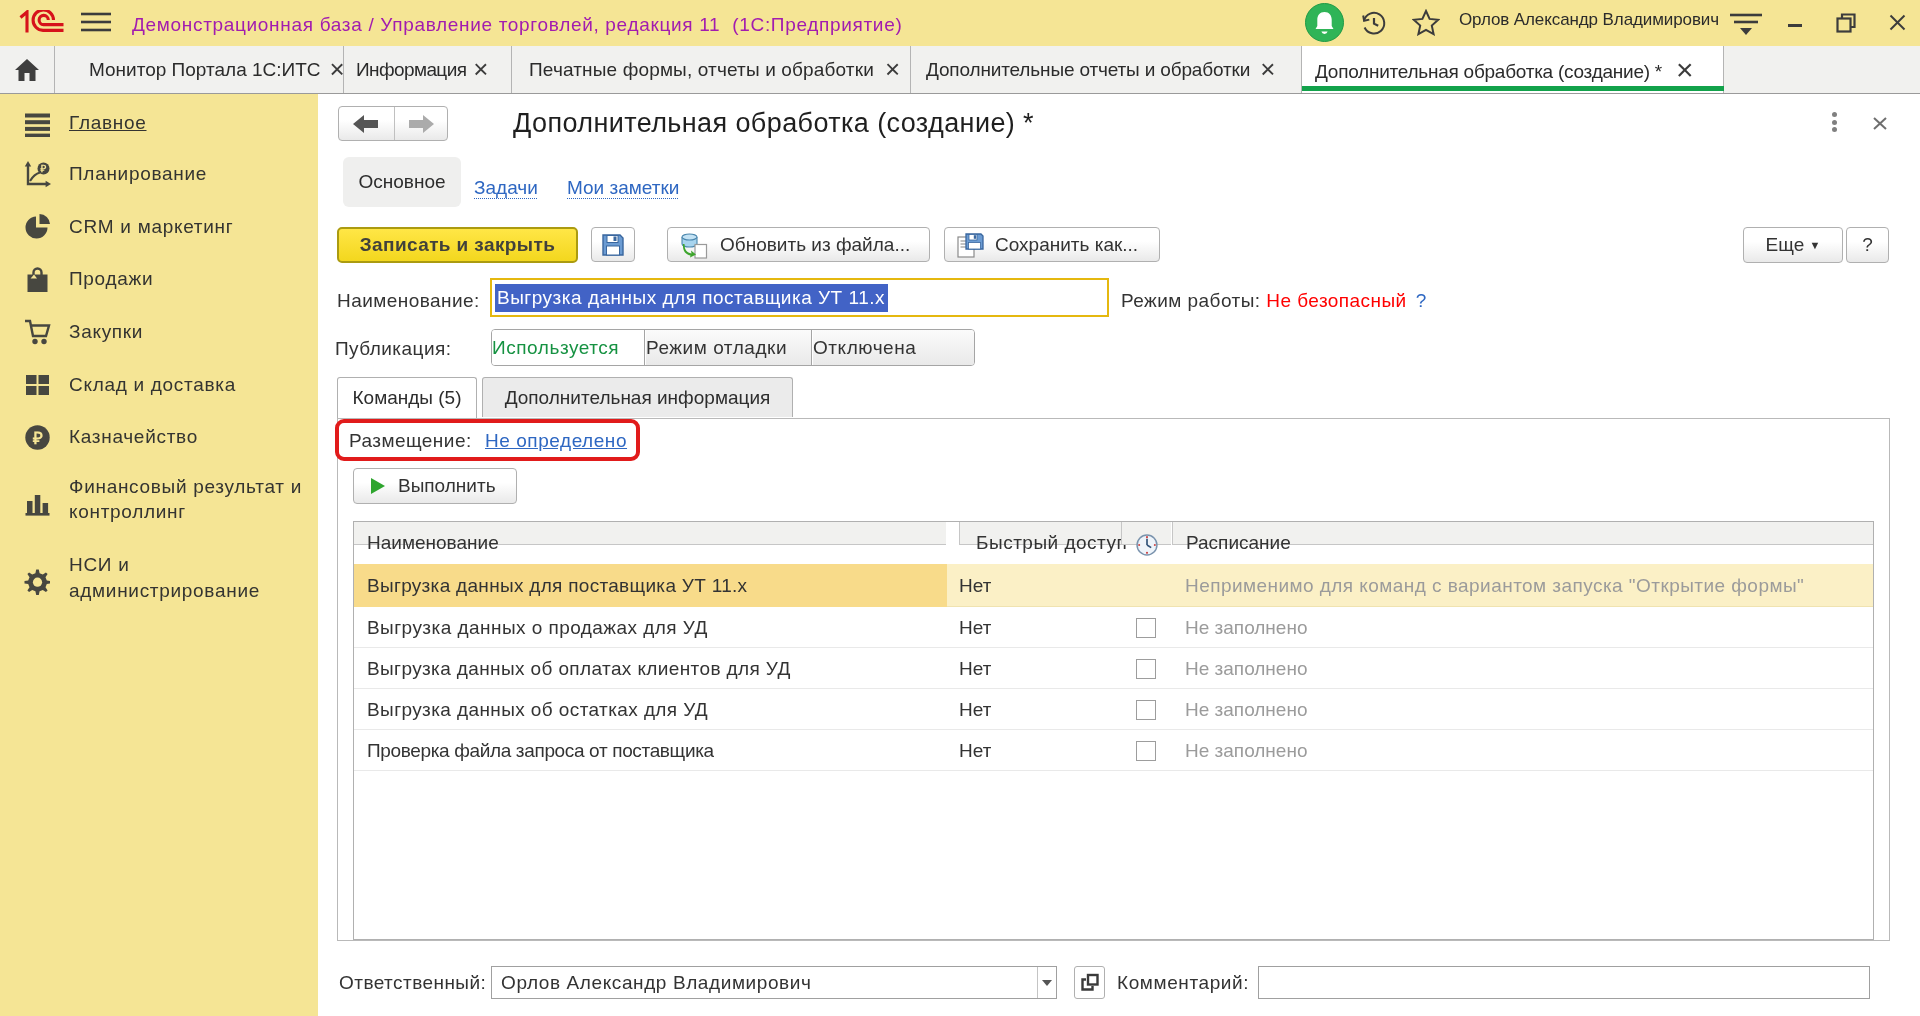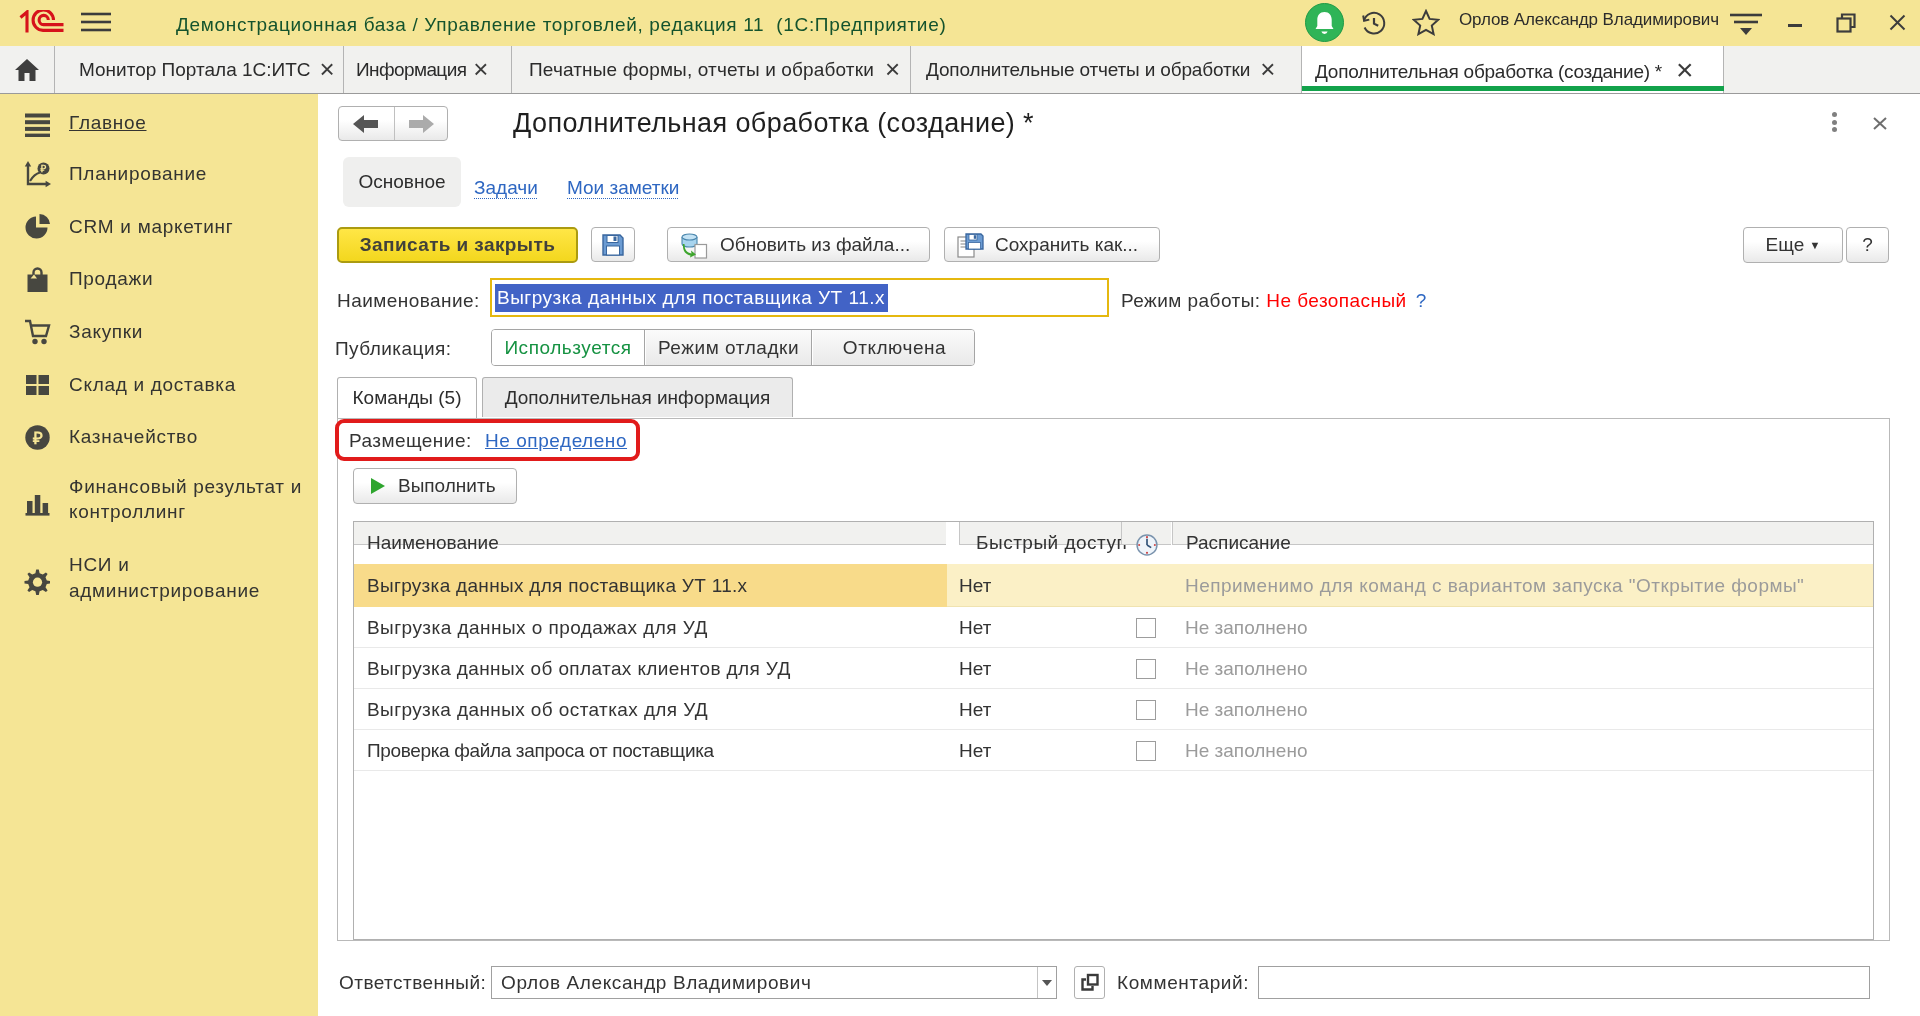--- a/index.html
+++ b/index.html
@@ -3,25 +3,25 @@
 <meta charset="utf-8">
 <style>
 * { margin:0; padding:0; box-sizing:border-box; }
 html,body { width:1920px; height:1016px; overflow:hidden; }
 body { font-family:"Liberation Sans", sans-serif; color:#333; font-size:19px; }
 .abs { position:absolute; }
 #stage { position:relative; width:1920px; height:1016px; background:#fff; }
 
 
 #topbar { left:0; top:0; width:1920px; height:46px; background:#f5e595; }
-#topbar .ttl { left:132px; top:0; height:60px; line-height:49px; font-size:19px; letter-spacing:0.68px; color:#14532d;margin-left:44px; }
+#topbar .ttl { left:132px; top:0; height:60px; line-height:49px; font-size:19px; letter-spacing:0.68px; color:#a21caf; }
 
 
 #tabbar { left:0; top:46px; width:1920px; height:48px; background:#f1f1ef; border-bottom:1px solid #9a9a9a; }
-.tab { position:absolute; top:0; height:47px; line-height:47px; font-size:19px; color:#2b2b2b; border-right:1px solid #b4b4b4; padding-left:23px; white-space:nowrap; }
+.tab { position:absolute; top:0; height:47px; line-height:47px; font-size:19px; color:#2b2b2b; border-right:1px solid #b4b4b4; padding-left:33px; white-space:nowrap; }
 .tab .x { color:#3c3c3c; font-size:26px; margin-left:10px; vertical-align:-2px; }
 .tab.active { background:#fff; height:47px; }
 
 
 #sidebar { left:0; top:94px; width:318px; height:922px; background:#f5e595; }
 .sbicon { position:absolute; left:24px; top:0; width:27px; height:27px; }
 .sbtext { position:absolute; left:69px; top:0; font-size:19px; letter-spacing:0.7px; color:#343431; line-height:26px; }
 
 
 #main { left:318px; top:94px; width:1602px; height:922px; background:#fff; }
@@ -36,21 +36,21 @@
 .plink { font-size:19px; color:#2e67c2; text-decoration:underline dotted 1.2px; text-underline-offset:4px; }
 
 .ybtn { left:19px; top:133px; width:241px; height:36px; background:linear-gradient(#ffe646,#f3d71e); border:2px solid #ab9b10; border-radius:5px; font-weight:bold; font-size:19px; letter-spacing:0.4px; color:#41413b; text-align:center; line-height:32px; }
 
 label.fl { position:absolute; font-size:19px; letter-spacing:0.45px; color:#333; white-space:nowrap; }
 
 #nameinput { left:172px; top:184px; width:619px; height:39px; border:2px solid #e5b80f; background:#fff; }
 #nameinput .sel { position:absolute; left:3px; top:4px; background:#4263c6; color:#fff; font-size:19px; letter-spacing:0.5px; line-height:28px; padding:0 3px 0 2px; white-space:nowrap; }
 
 #pubseg { left:173px; top:235px; width:484px; height:37px; border:1px solid #a5a5a5; border-radius:4px; overflow:hidden; }
-#pubseg .seg { position:absolute; top:0; height:35px; line-height:35px; text-align:center; font-size:19px; letter-spacing:0.55px; }
+#pubseg .seg { position:absolute; top:0; height:35px; line-height:35px; text-align:left; font-size:19px; letter-spacing:0.55px; }
 
 .ktab { position:absolute; font-size:19px; color:#2d2d2d; text-align:center; }
 
 #grpbox { left:19px; top:324px; width:1553px; height:523px; border:1px solid #b9b9b9; }
 #redbox { left:17px; top:325px; width:305px; height:42px; border:4px solid #e11b1b; border-radius:9px; background:transparent; }
 
 #cmdtable { left:35px; top:427px; width:1521px; height:419px; border:1px solid #b0b0b0; background:#fff; }
 .th { position:absolute; top:0; height:23px; background:#f1f1ef; border-bottom:1px solid #c6c6c6; font-size:19px; color:#333; }
 .row { position:absolute; left:0; width:1519px; height:41px; border-bottom:1px solid #e9e9e9; font-size:19px; }
 .cell { position:absolute; top:0; height:41px; line-height:41px; white-space:nowrap; overflow:hidden; }

